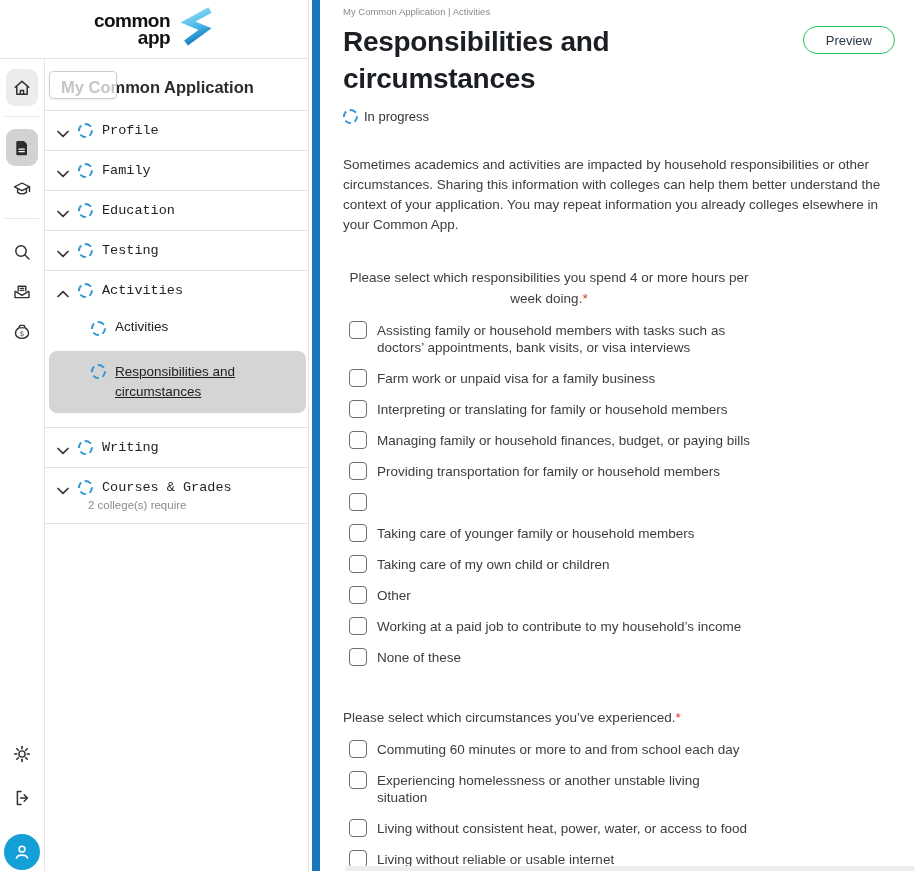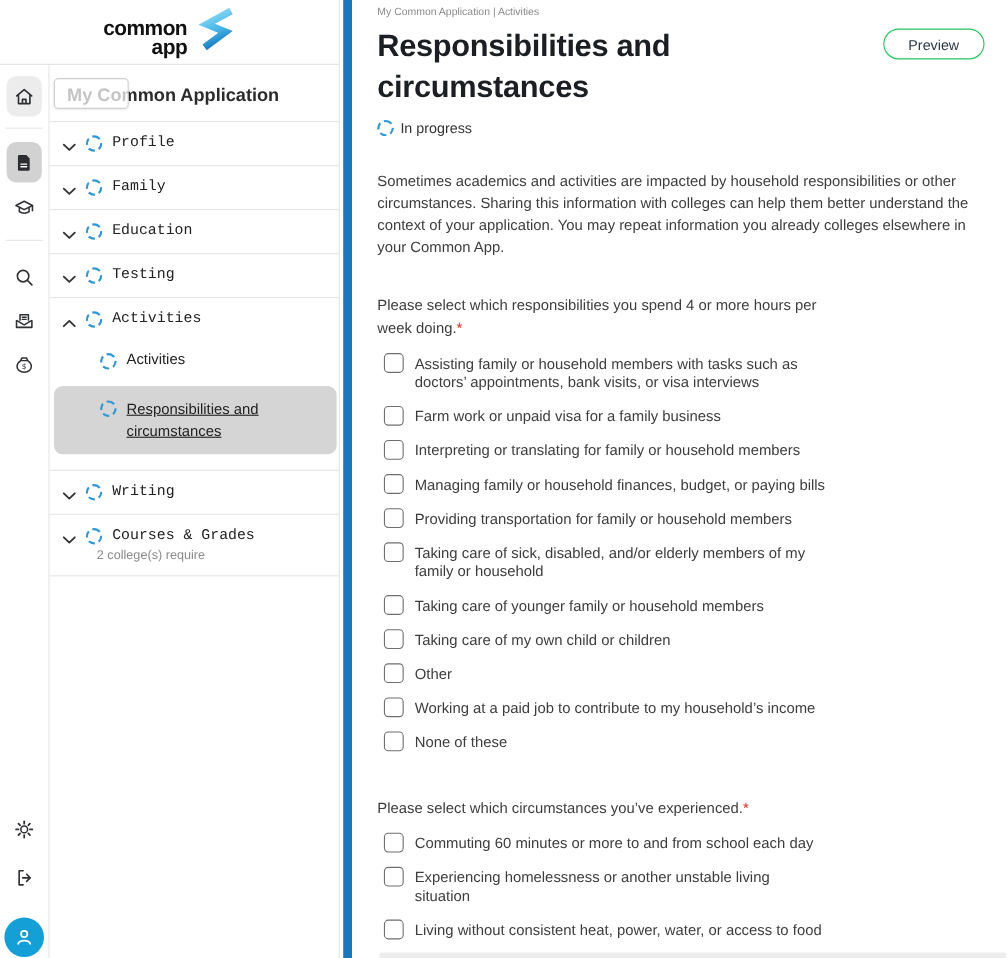--- a/index.html
+++ b/index.html
@@ -5,21 +5,21 @@
   html,body{margin:0;padding:0;}
   body{
     width:915px;height:871px;overflow:hidden;background:#fff;
     font-family:"Liberation Sans", sans-serif;color:#2e2e2e;position:relative;
   }
   .app{display:flex;width:915px;height:871px;}
 
   
   .left{width:308px;flex:0 0 308px;display:flex;flex-direction:column;border-right:1px solid #e4e4e4;}
   .logo-area{height:58px;display:flex;align-items:center;justify-content:center;border-bottom:1px solid #e2e2e2;}
-  .logo{display:flex;align-items:flex-end;gap:2px;}
+  .logo{display:flex;align-items:center;gap:2px;}
   .logo-text{font-weight:bold;font-size:19px;line-height:17px;color:#111;text-align:right;letter-spacing:-0.5px;}
   .left-body{flex:1;display:flex;min-height:0;}
 
   
   .rail{width:44px;flex:0 0 44px;border-right:1px solid #e6e6e6;display:flex;flex-direction:column;align-items:center;}
   .rail-btn{width:32px;height:37px;border-radius:9px;display:flex;align-items:center;justify-content:center;}
   .rail-btn.home{background:#ececec;margin-top:10px;}
   .rail-btn.active{background:#d2d2d2;}
   .rail-divider{width:34px;border:none;border-top:1px solid #e6e6e6;margin:10px 0 0 0;}
   .rail-icon{width:20px;height:20px;display:block;}
@@ -273,21 +273,21 @@
       <button class="preview-btn">Preview</button>
     </div>
 
     <div class="status-row">
       <span class="dash-circle"></span>
       <span class="status-text">In progress</span>
     </div>
 
     <p class="intro">Sometimes academics and activities are impacted by household responsibilities or other circumstances. Sharing this information with colleges can help them better understand the context of your application. You may repeat information you already colleges elsewhere in your Common App.</p>
 
-    <div class="question" style="max-width:412px;">
+    <div class="question" style="max-width:412px;text-align:center;">
       <span>Please select which responsibilities you spend 4 or more hours per week doing.</span><span class="req">*</span>
     </div>
 
     <div>
       <label class="opt">
         <span class="checkbox"></span>
         <span class="opt-label wrap w380">Assisting family or household members with tasks such as doctors’ appointments, bank visits, or visa interviews</span>
       </label>
       <label class="opt">
         <span class="checkbox"></span>
@@ -300,21 +300,20 @@
       <label class="opt">
         <span class="checkbox"></span>
         <span class="opt-label">Managing family or household finances, budget, or paying bills</span>
       </label>
       <label class="opt">
         <span class="checkbox"></span>
         <span class="opt-label">Providing transportation for family or household members</span>
       </label>
       <label class="opt">
         <span class="checkbox"></span>
-        <span class="opt-label wrap w390">Taking care of sick, disabled, and/or elderly members of my family or household</span>
       </label>
       <label class="opt">
         <span class="checkbox"></span>
         <span class="opt-label">Taking care of younger family or household members</span>
       </label>
       <label class="opt">
         <span class="checkbox"></span>
         <span class="opt-label">Taking care of my own child or children</span>
       </label>
       <label class="opt">

